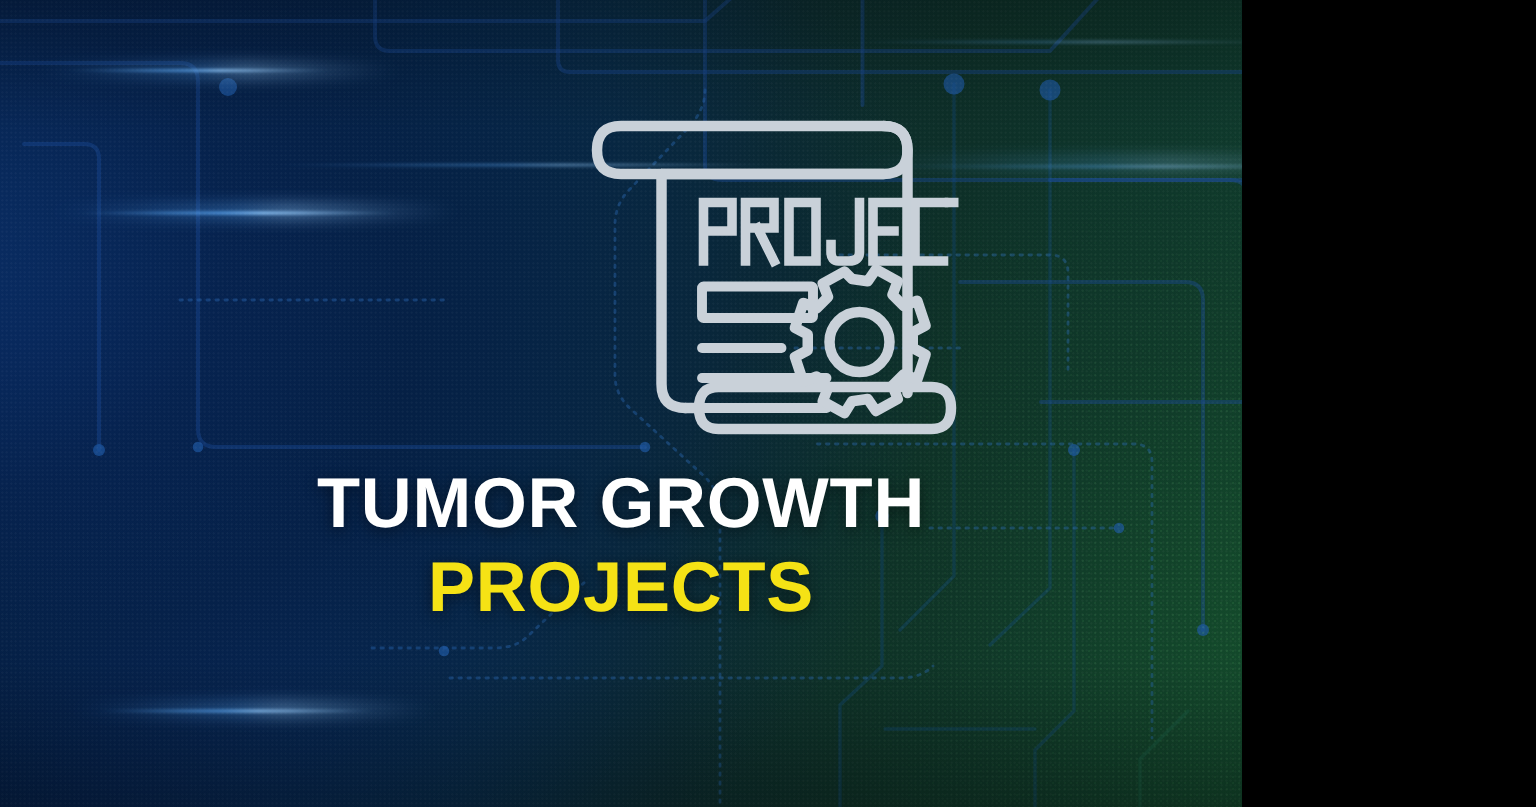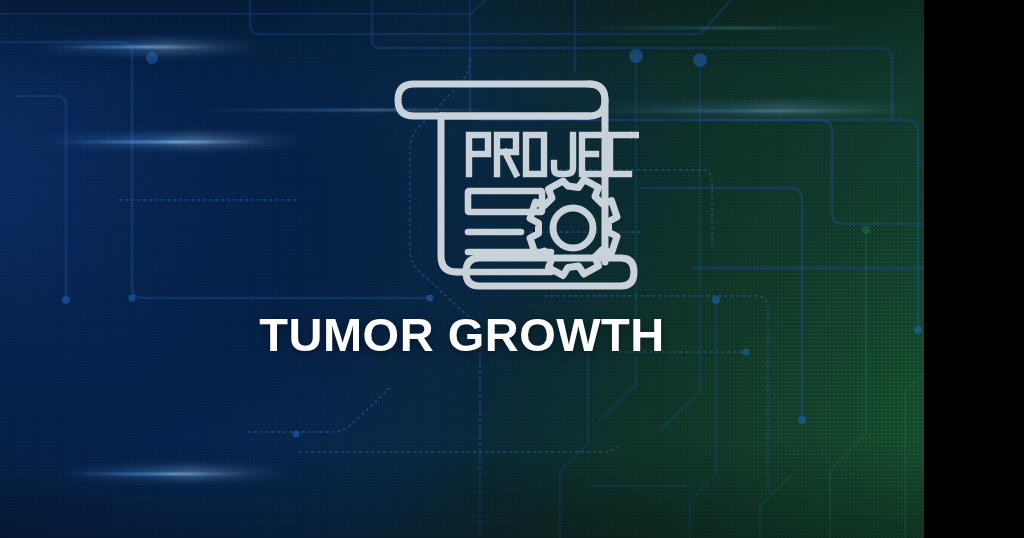--- a/index.html
+++ b/index.html
@@ -2,21 +2,21 @@
 <html><head>
 <meta charset="utf-8">
 <style>
   html, body {
     margin: 0;
     padding: 0;
     background: #000;
   }
   #banner {
     position: relative;
-    width: 924px;
+    width: 828px;
     height: 538px;
     overflow: hidden;
     font-family: "Liberation Sans", sans-serif;
     background: #04173d;
   }
 
   
   .bg-layer {
     position: absolute;
     inset: 0;
@@ -260,16 +260,17 @@
                    L -23.5 22 L -32.5 25.5 L -38 9 L -29.5 4.5
                    L -29.5 -6 L -38 -10.5 L -32.5 -27 L -23.5 -23.5
                    L -16 -31 L -19.5 -40 L -5 -48 Z" stroke="#c9d1d9" stroke-width="7" stroke-linejoin="round" fill="none"></path>
           <circle cx="5" cy="-1" r="20" stroke="#c9d1d9" stroke-width="7" fill="none"></circle>
         </g>
       </svg>
     </div>
 
     <div id="title-block">
       <div id="title-primary">TUMOR GROWTH</div>
+      <div id="title-secondary">PROJECTS</div>
     </div>
 
   </div>
 </div>
 
 </body></html>

